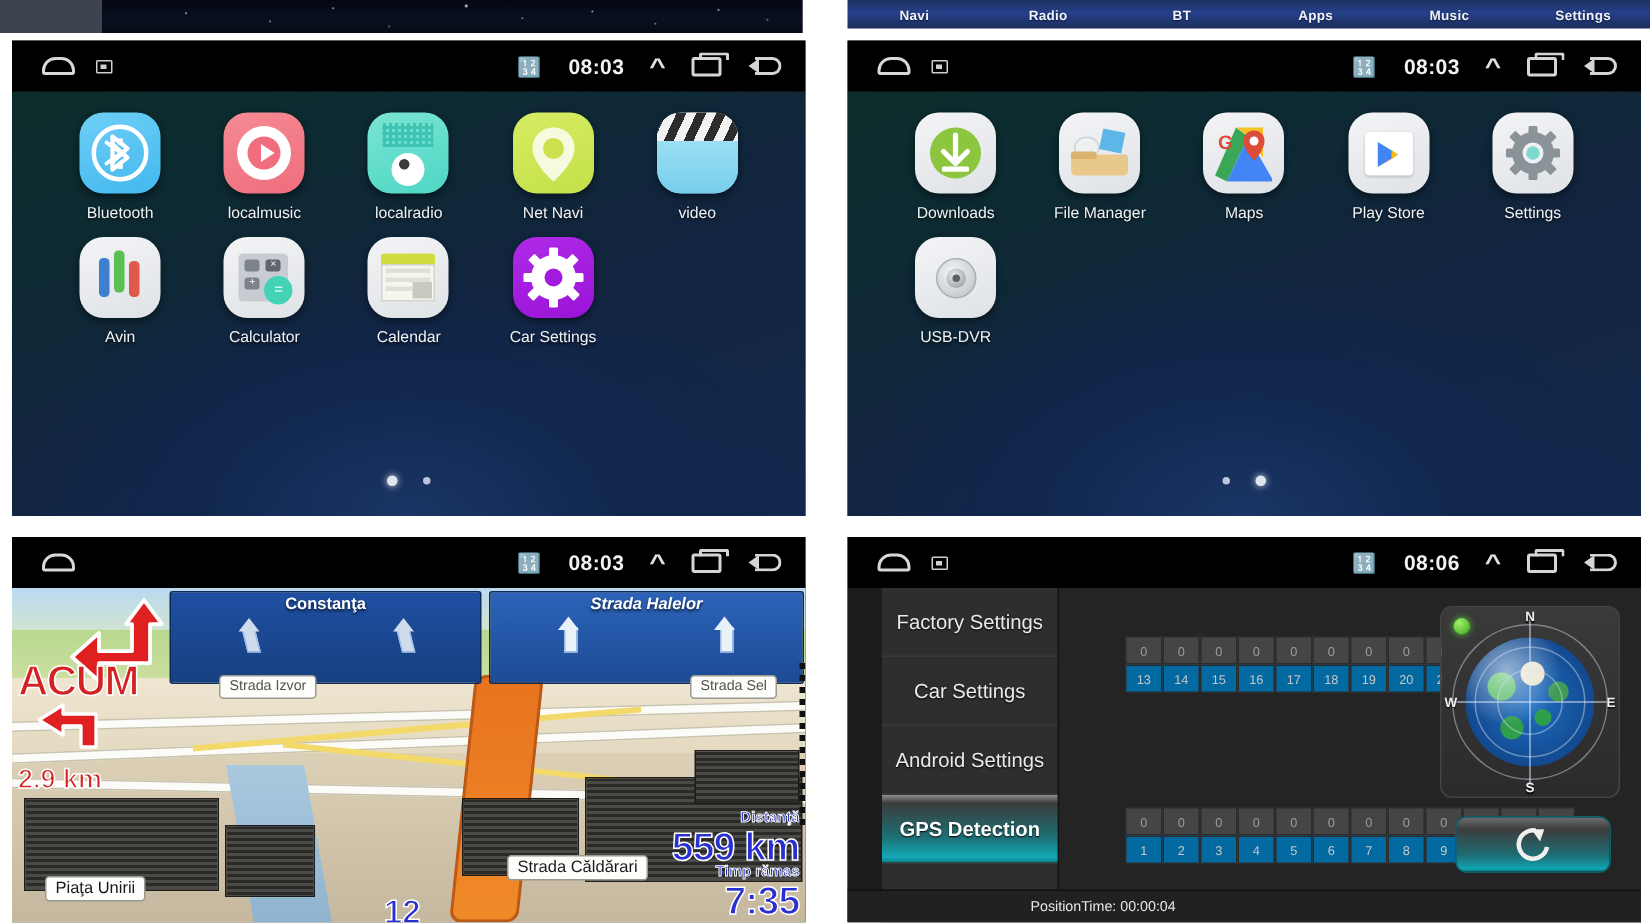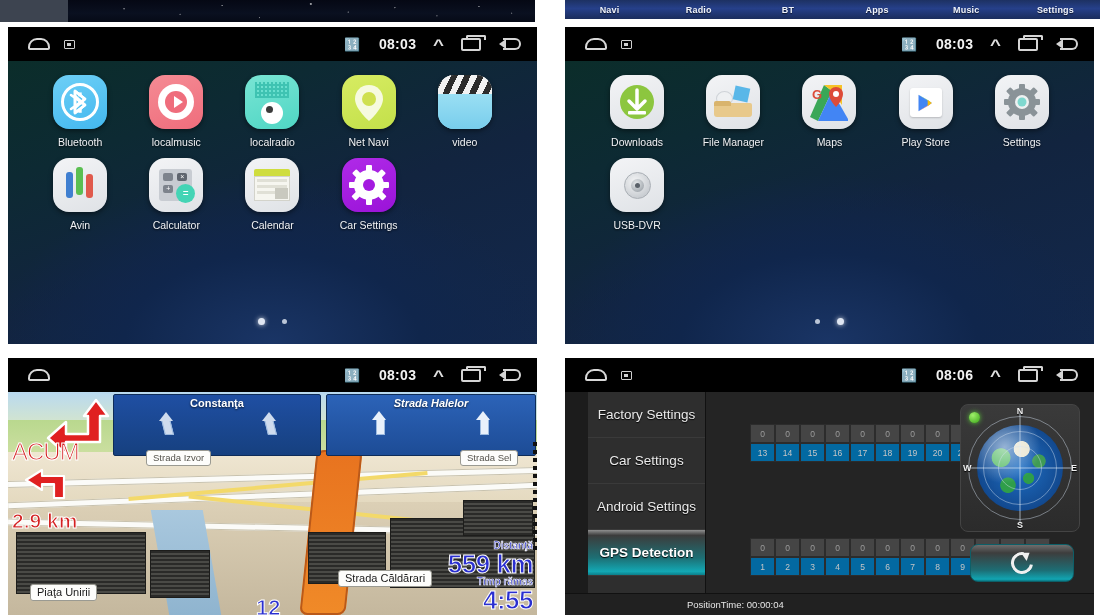--- a/index.html
+++ b/index.html
@@ -189,25 +189,25 @@
 
   .place-label {
     position:absolute; background:#fdfdfb; border:1px solid #9a9a92;
     border-radius:3px; color:#1a1a1a; font-size:11px; padding:1px 6px 2px;
     font-weight:normal; white-space:nowrap;
   }
   .place-label.small { font-size:9.5px; color:#55534d; }
 
   .acum-block { position:absolute; left:2px; top:10px; width:115px; }
   .acum-text {
-    color:#d42121; font-size:24px; font-weight:normal; letter-spacing:-1px;
+    color:#d42121; font-size:28px; font-weight:bold; letter-spacing:-1px;
     -webkit-text-stroke:1px #ffffff; line-height:1;
   }
   .km-text {
-    color:#d42121; font-size:21px; font-weight:bold;
+    color:#d42121; font-size:18px; font-weight:bold;
     -webkit-text-stroke:1px #ffffff; line-height:1; margin-top:6px;
   }
   .big-red-arrow { position:absolute; left:28px; top:-6px; }
   .left-red-arrow { position:absolute; left:14px; top:66px; }
 
   .eta {
     position:absolute; right:4px; bottom:2px; text-align:right; line-height:1;
   }
   .eta-cap { color:#2a33c8; font-size:10px; font-weight:bold; -webkit-text-stroke:.6px #fff; }
   .eta-val { color:#2a2fd0; font-size:26px; font-weight:bold; -webkit-text-stroke:1px #fff; letter-spacing:-.5px; }
@@ -625,21 +625,21 @@
         <path d="M2 12 L18 2 L18 8 L40 8 L40 30 L30 30 L30 16 L18 16 L18 22 Z" fill="#e02020" stroke="#ffffff" stroke-width="2.2" stroke-linejoin="round"></path>
       </svg>
       <div class="acum-text" style="position:absolute;left:2px;top:38px;">ACUM</div>
       <div class="km-text" style="position:absolute;left:2px;top:102px;">2.9 km</div>
     </div>
 
     <div class="eta">
       <div class="eta-cap">Distanţă</div>
       <div class="eta-val">559 km</div>
       <div class="eta-cap">Timp rămas</div>
-      <div class="eta-val">4:55</div>
+      <div class="eta-val">7:35</div>
     </div>
     <div class="eta-edge"></div>
 
     <div style="position:absolute;left:248px;bottom:-6px;color:#2a2fd0;font-size:22px;font-weight:bold;-webkit-text-stroke:1px #fff;">12</div>
   </div>
 </div>
 
 <div class="panel panel-br">
   <div class="statusbar">
     <div class="sb-left">

